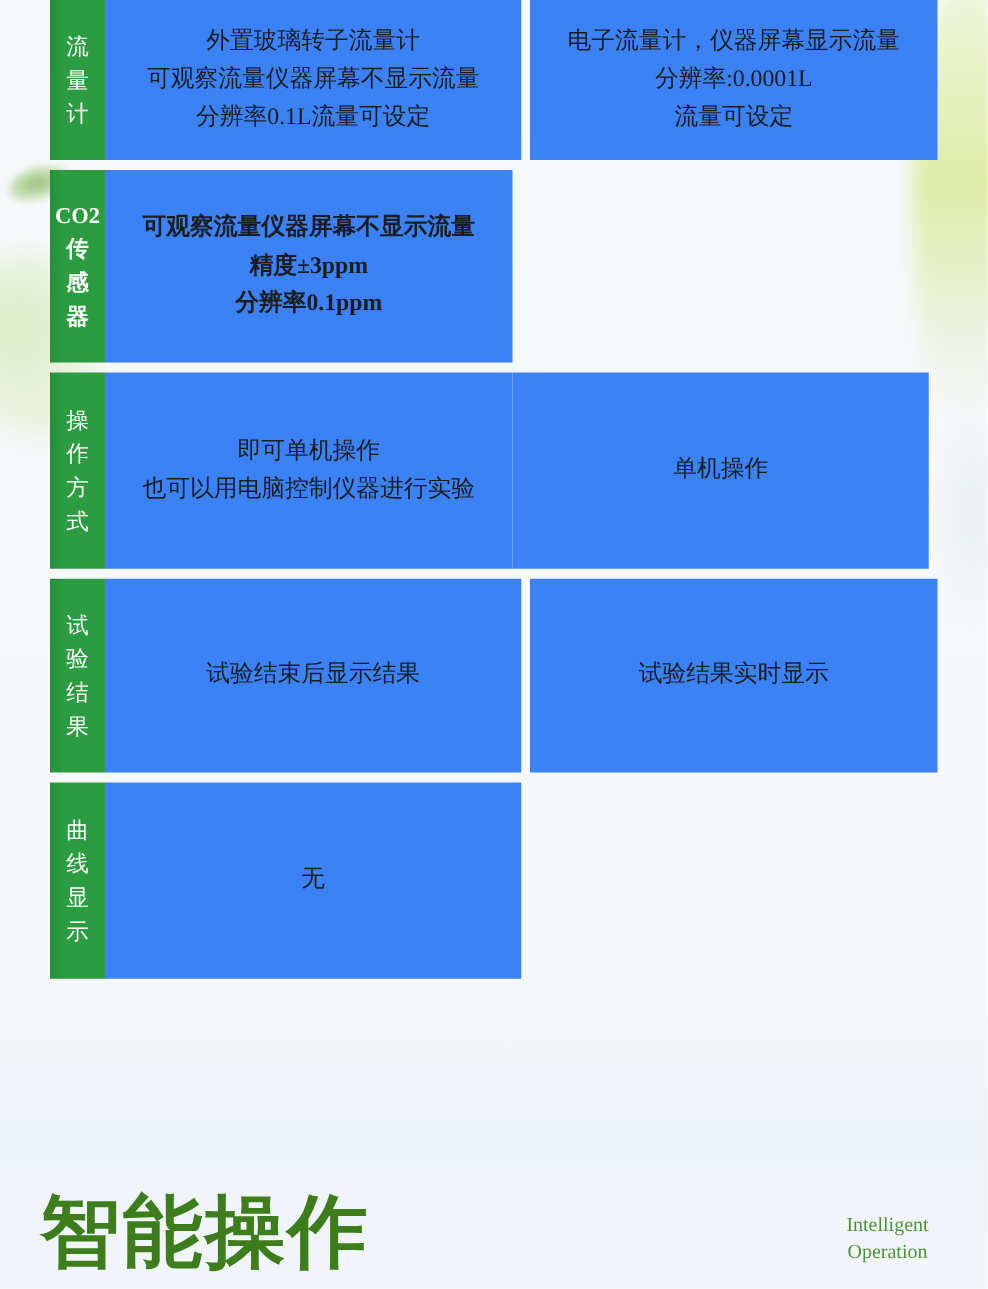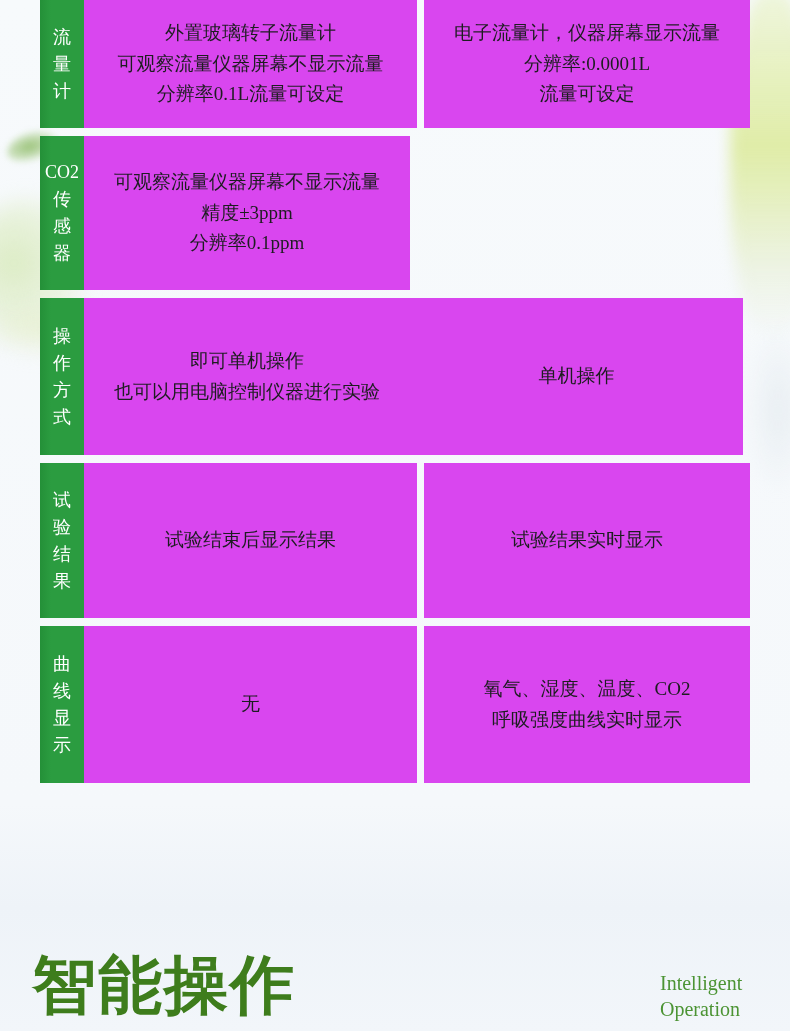--- a/index.html
+++ b/index.html
@@ -33,46 +33,46 @@
   .deco-right2{
     right:-18px;top:330px;width:60px;height:160px;border-radius:50%;
     background:radial-gradient(ellipse,rgba(222,230,235,.6),transparent 75%);
     filter:blur(9px);
   }
 
   
   .ctable{position:absolute;left:40px;top:0;width:710px;}
   .trow{display:flex;margin-bottom:8px;}
   .trow.h1{height:128px;}
-  .trow.h2{height:154px;}
+  .trow.h2{height:154px;font-weight:bold;}
   .trow.h3{height:157px;}
   .trow.h4{height:155px;}
   .trow.h5{height:157px;margin-bottom:0;}
   .hdr{
     width:44px;background:#2b9c40;color:#ffffff;
     display:flex;align-items:center;justify-content:center;text-align:center;
     font-size:18px;line-height:1.5;white-space:pre-line;
     background:linear-gradient(90deg,#249038 0%,#2b9c40 25%,#2b9c40 100%);
   }
   .cell{
-    background:#d946ef;color:#1d1d20;
+    background:#3b82f6;color:#1d1d20;
     display:flex;align-items:center;justify-content:center;text-align:center;
     font-size:19px;line-height:1.62;white-space:pre-line;
   }
   .cell.cl{width:333px;margin-right:7px;}
   .cell.cr{width:326px;text-align:center;}
 
   
   .title-cn{
     position:absolute;left:32px;top:948px;
     font-size:64px;font-weight:bold;color:#3e7d1c;letter-spacing:2px;line-height:1.2;
   }
   .title-en{
-    position:absolute;left:660px;top:970px;width:100px;text-align:left;
-    font-size:20px;line-height:1.32;color:#4c9434;white-space:pre-line;
+    position:absolute;left:660px;top:970px;width:100px;text-align:center;
+    font-size:16px;line-height:1.32;color:#4c9434;white-space:pre-line;
   }
 </style>
 </head>
 <body>
 
 <div class="deco deco-leaf"></div>
 <div class="deco deco-wash-left"></div>
 <div class="deco deco-wash-left2"></div>
 <div class="deco deco-right"></div>
 <div class="deco deco-right2"></div>
@@ -119,21 +119,19 @@
     <div class="cell cl">试验结束后显示结果</div>
     <div class="cell cr">试验结果实时显示</div>
   </div>
 
   <div class="trow h5">
     <div class="hdr">曲
 线
 显
 示</div>
     <div class="cell cl">无</div>
-    <div class="cell cr">氧气、湿度、温度、CO2
-呼吸强度曲线实时显示</div>
   </div>
 
 </div>
 
 <div class="title-cn">智能操作</div>
 <div class="title-en">Intelligent
 Operation</div>
 
 </body></html>

